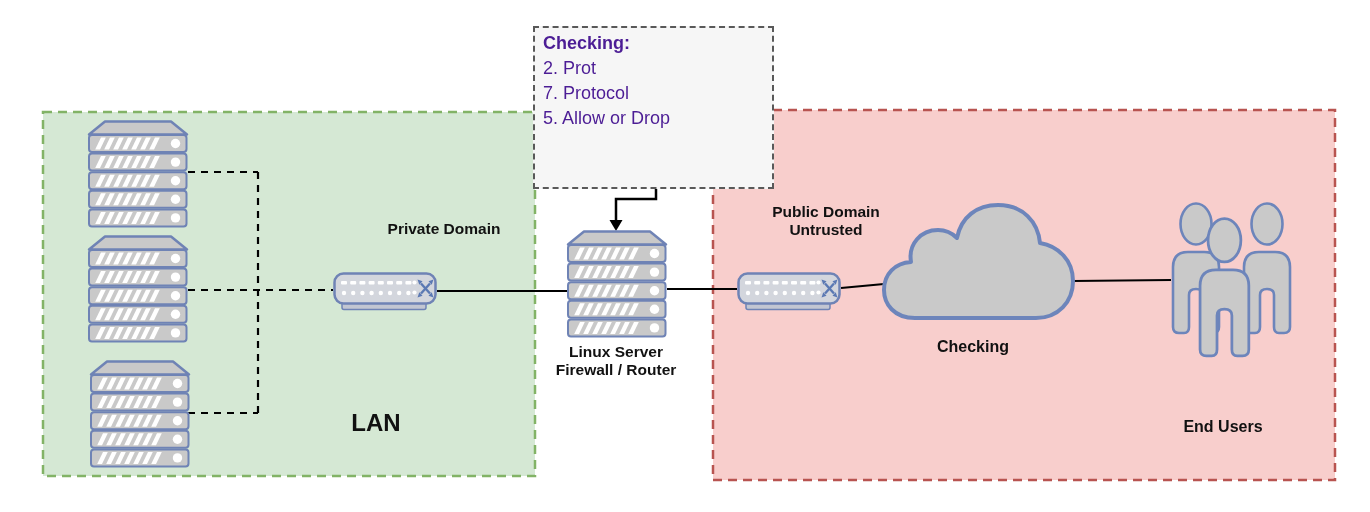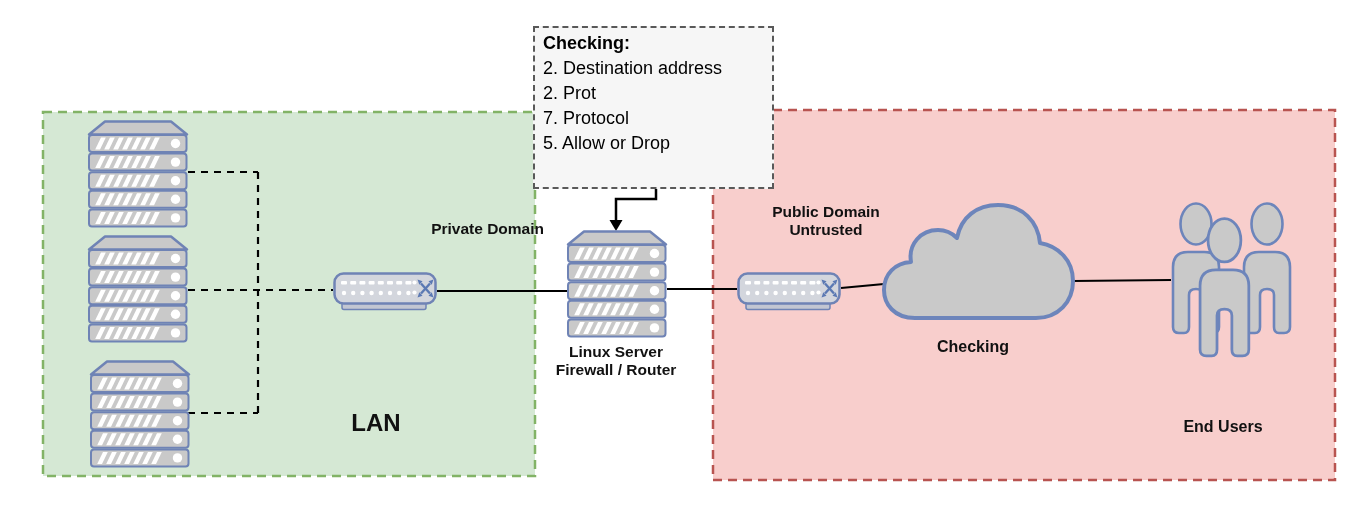--- a/index.html
+++ b/index.html
@@ -3,21 +3,21 @@
 <meta charset="utf-8">
 <style>
   html,body{margin:0;padding:0;background:#ffffff;font-family:"Liberation Sans",sans-serif;}
   #canvas{position:relative;width:1370px;height:512px;background:#ffffff;overflow:hidden;}
   #shapes{position:absolute;left:0;top:0;}
   .lbl{position:absolute;text-align:center;font-weight:bold;color:#111;line-height:18px;font-size:15.5px;}
   .lbl-big{font-size:24px;line-height:22px;}
   .lbl-med{font-size:16px;line-height:18px;}
   .note{position:absolute;left:533px;top:26px;width:241px;height:163px;box-sizing:border-box;
         background:#f6f6f6;border:2px dashed #595959;padding:3px 8px;z-index:5;}
-  .note-line{font-size:18px;line-height:25px;color:#000000;white-space:nowrap;}
+  .note-line{font-size:18px;line-height:25px;color:#4c1d95;white-space:nowrap;}
   .note-title{font-weight:bold;}
 </style>
 </head>
 <body>
 
 <div id="canvas">
 
   <svg id="shapes" width="1370" height="512" viewBox="0 0 1370 512">
     <defs>
 
@@ -132,21 +132,21 @@
         </g>
       <g transform="translate(1243,203)">
           <use href="#person-icon"></use>
         </g>
       <g transform="translate(1199,218) scale(1.06)">
           <use href="#person-icon"></use>
         </g>
     </g>
   </svg>
 
-  <div class="lbl" style="left:344px;top:220px;width:200px;text-align:right;">
+  <div class="lbl" style="left:344px;top:220px;width:200px;">
     <div>Private Domain</div>
   </div>
 
   <div class="lbl" style="left:726px;top:203px;width:200px;">
     <div>Public Domain</div>
     <div>Untrusted</div>
   </div>
 
   <div class="lbl" style="left:516px;top:343px;width:200px;">
     <div>Linux Server</div>
@@ -154,19 +154,18 @@
   </div>
 
   <div class="lbl lbl-med" style="left:903px;top:338px;width:140px;">Checking</div>
 
   <div class="lbl lbl-med" style="left:1153px;top:371px;width:140px;margin-top:47px;">End Users</div>
 
   <div class="lbl lbl-big" style="left:331px;top:412px;width:90px;">LAN</div>
 
   <div class="note">
     <div class="note-line note-title">Checking:</div>
-    <div class="note-line">2. Destination address</div>
     <div class="note-line">2. Prot</div>
     <div class="note-line">7. Protocol</div>
     <div class="note-line">5. Allow or Drop</div>
   </div>
 
 </div>
 
 </body></html>

